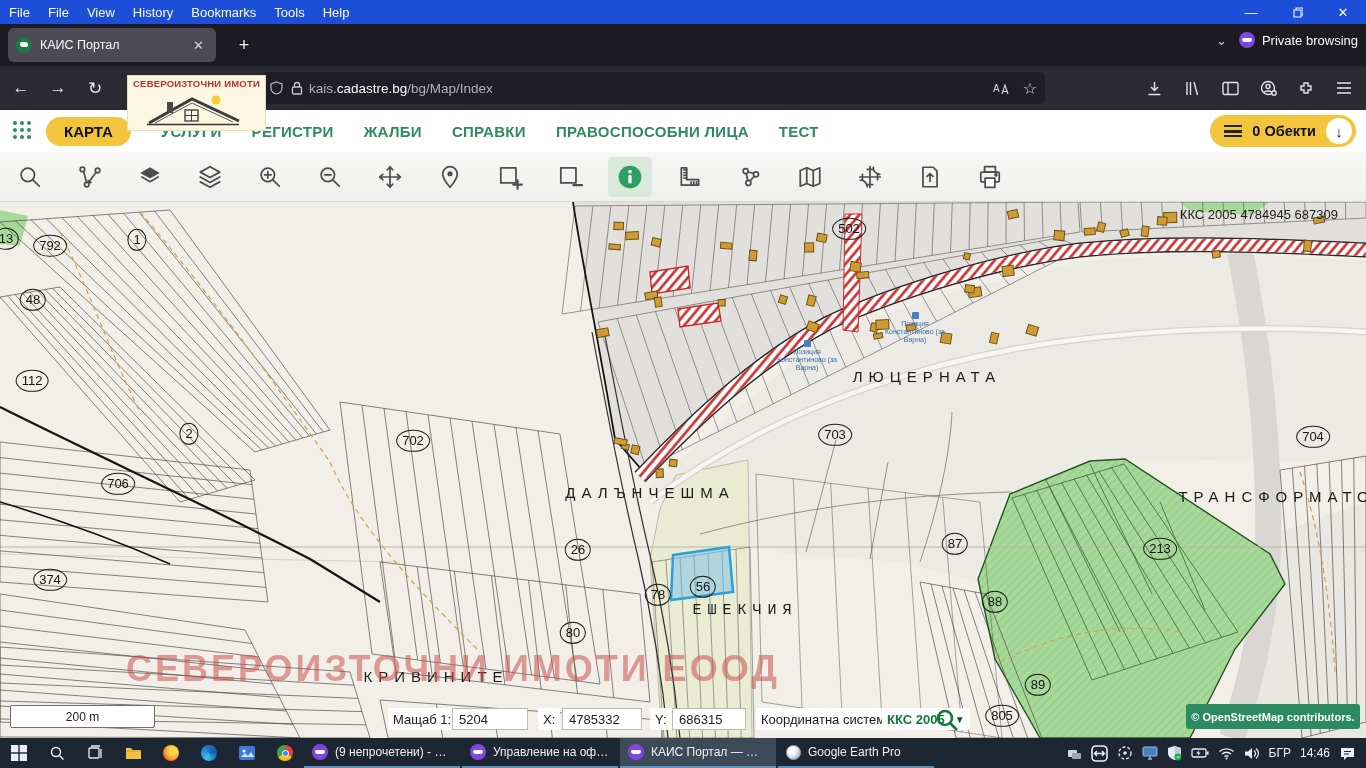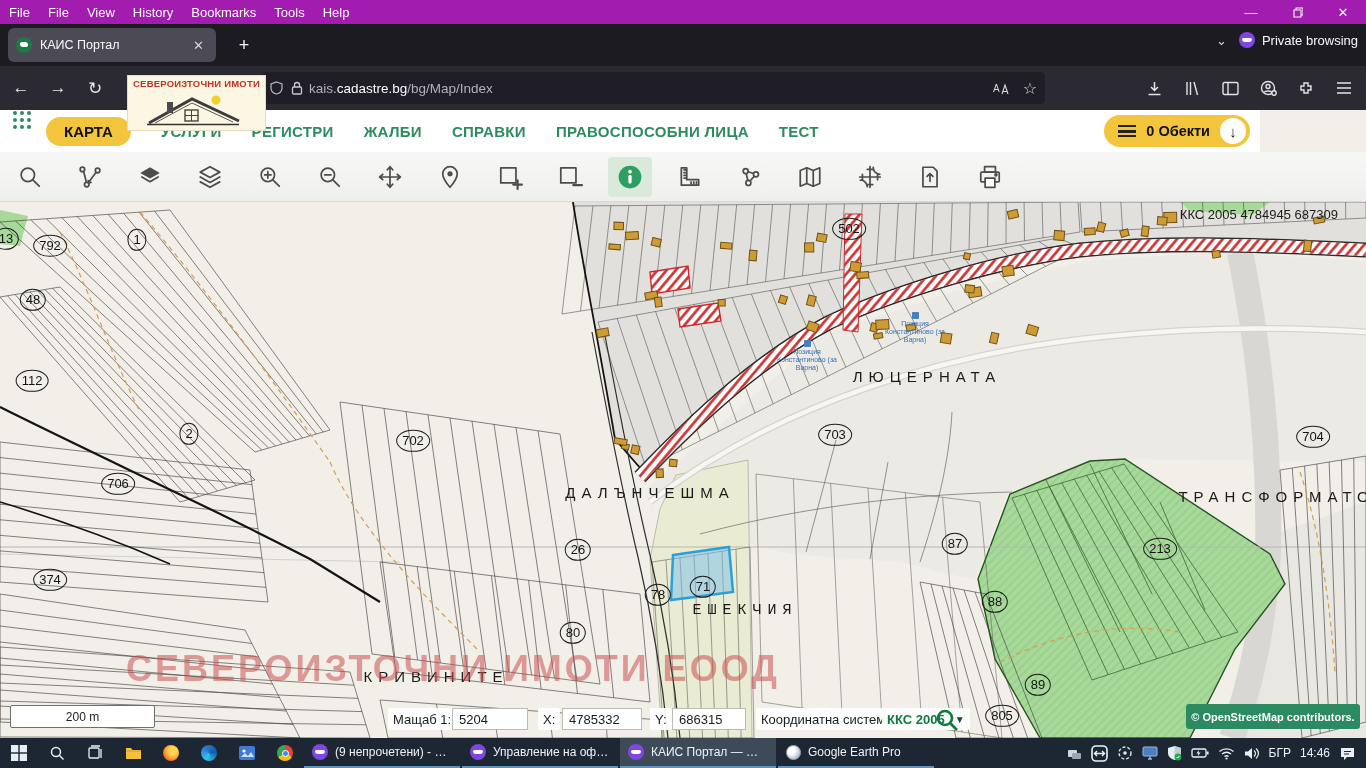--- a/index.html
+++ b/index.html
@@ -2,21 +2,21 @@
 <html style="--accent-yellow: #f2c53d; --brand-green: #2e8b5f; --osm-green: #2c8a60;"><head>
 <meta charset="utf-8">
 <style>
   * { margin:0; padding:0; box-sizing:border-box; }
   html,body { width:1366px; height:768px; overflow:hidden;
     font-family:"Liberation Sans", sans-serif; background:#000; }
   #stage { position:relative; width:1366px; height:768px; background:#f2efe9; }
 
   
   #menubar { position:absolute; left:0; top:0; width:1366px; height:24px;
-    background:#a21caf; display:flex; align-items:center; color:#f9f9fa; font-size:13px; }
+    background:#1d4ed8; display:flex; align-items:center; color:#f9f9fa; font-size:13px; }
   .menu-item { padding:0 9px; cursor:default; }
   #win-controls { position:absolute; right:0; top:0; height:24px; display:flex; }
   .win-btn { width:46px; height:24px; display:flex; align-items:center; justify-content:center; color:#f9f9fa; font-size:13px; }
 
   #tabbar { position:absolute; left:0; top:24px; width:1366px; height:42px; background:#1c1b22; }
   #tab { position:absolute; left:8px; top:4px; width:208px; height:34px; background:#4c4b55;
     border-radius:6px; display:flex; align-items:center; padding:0 8px; color:#f9f9fa; font-size:12.5px; }
   #tab .favicon { width:16px; height:16px; border-radius:50%; background:#1e7a45; margin-right:8px; position:relative; flex:none;}
   #tab .favicon::after { content:""; position:absolute; left:4px; top:5px; width:8px; height:5px; background:#fff; border-radius:2px 3px 2px 3px; }
   #tab .tab-title { flex:1; white-space:nowrap; overflow:hidden; }
@@ -39,22 +39,22 @@
   #navbar-right { position:absolute; right:6px; top:6px; display:flex; gap:6px; }
   .chrome-ico { width:32px; height:32px; display:flex; align-items:center; justify-content:center; border-radius:4px; }
   .chrome-ico svg { display:block; }
 
   
   #site-logo { position:absolute; left:128px; top:76px; width:137px; height:54px; background:#fcf7e2;
     z-index:40; box-shadow:0 0 0 1px #e3dcc0; display:flex; flex-direction:column; align-items:center; }
   #site-logo .logo-title { color:#c03028; font-weight:bold; font-size:9.5px; letter-spacing:.2px; margin-top:2px; white-space:nowrap; }
 
   
-  #site-nav { position:absolute; left:0; top:110px; width:1260px; height:42px; background:#ffffff;
-    display:flex; }
+  #site-nav { position:absolute; left:0; top:110px; width:1366px; height:42px; background:#ffffff;
+    display:flex; align-items:center; }
   #apps-grid { width:22px; height:22px; margin-left:12px; display:grid; grid-template-columns:repeat(3,6px);
     grid-template-rows:repeat(3,6px); gap:1px; }
   #apps-grid i { width:4px; height:4px; border-radius:50%; background:var(--brand-green); margin:1px; }
   .nav-pill { background:var(--accent-yellow); color:#111; font-weight:bold; font-size:15px;
     border-radius:16px; padding:6px 18px; margin-left:12px; }
   .nav-link { color:var(--brand-green); font-weight:bold; font-size:15px; margin-left:30px; letter-spacing:.3px; }
   #objects-btn { position:absolute; right:10px; top:5px; height:32px; background:var(--accent-yellow);
     border-radius:16px; display:flex; align-items:center; padding:0 4px 0 14px; gap:10px; }
   #objects-btn .burger { width:18px; height:12px; border-top:2.5px solid #222; border-bottom:2.5px solid #222; position:relative; }
   #objects-btn .burger::after { content:""; position:absolute; left:0; top:3.2px; width:18px; height:2.5px; background:#222; }
@@ -682,21 +682,21 @@
       <div class="parcel-circle" style="left: 32px; top: 179px;">112</div>
       <div class="parcel-circle" style="left: 189px; top: 232px;">2</div>
       <div class="parcel-circle" style="left: 118px; top: 282px;">706</div>
       <div class="parcel-circle" style="left: 50px; top: 378px;">374</div>
       <div class="parcel-circle" style="left: 413px; top: 239px;">702</div>
       <div class="parcel-circle" style="left: 849px; top: 27px;">502</div>
       <div class="parcel-circle" style="left: 835px; top: 233px;">703</div>
       <div class="parcel-circle" style="left: 1313px; top: 235px;">704</div>
       <div class="parcel-circle" style="left: 578px; top: 348px;">26</div>
       <div class="parcel-circle" style="left: 658px; top: 393px;">78</div>
-      <div class="parcel-circle" style="left: 703px; top: 385px;">71</div>
+      <div class="parcel-circle" style="left: 703px; top: 385px;">56</div>
       <div class="parcel-circle" style="left: 573px; top: 431px;">80</div>
       <div class="parcel-circle" style="left: 955px; top: 342px;">87</div>
       <div class="parcel-circle" style="left: 995px; top: 400px;">88</div>
       <div class="parcel-circle" style="left: 1160px; top: 347px;">213</div>
       <div class="parcel-circle" style="left: 1038px; top: 483px;">89</div>
       <div class="parcel-circle" style="left: 1002px; top: 514px;">805</div>
       <div class="place-label" style="left: 927px; top: 174px;">ЛЮЦЕРНАТА</div>
       <div class="place-label" style="left: 650px; top: 290px;">ДАЛЪНЧЕШМА</div>
       <div class="place-label" style="left: 745px; top: 408px; font-family: Liberation Mono, monospace;">ЕШЕКЧИЯ</div>
       <div class="place-label" style="left: 436px; top: 474px;">КРИВИНИТЕ</div>

